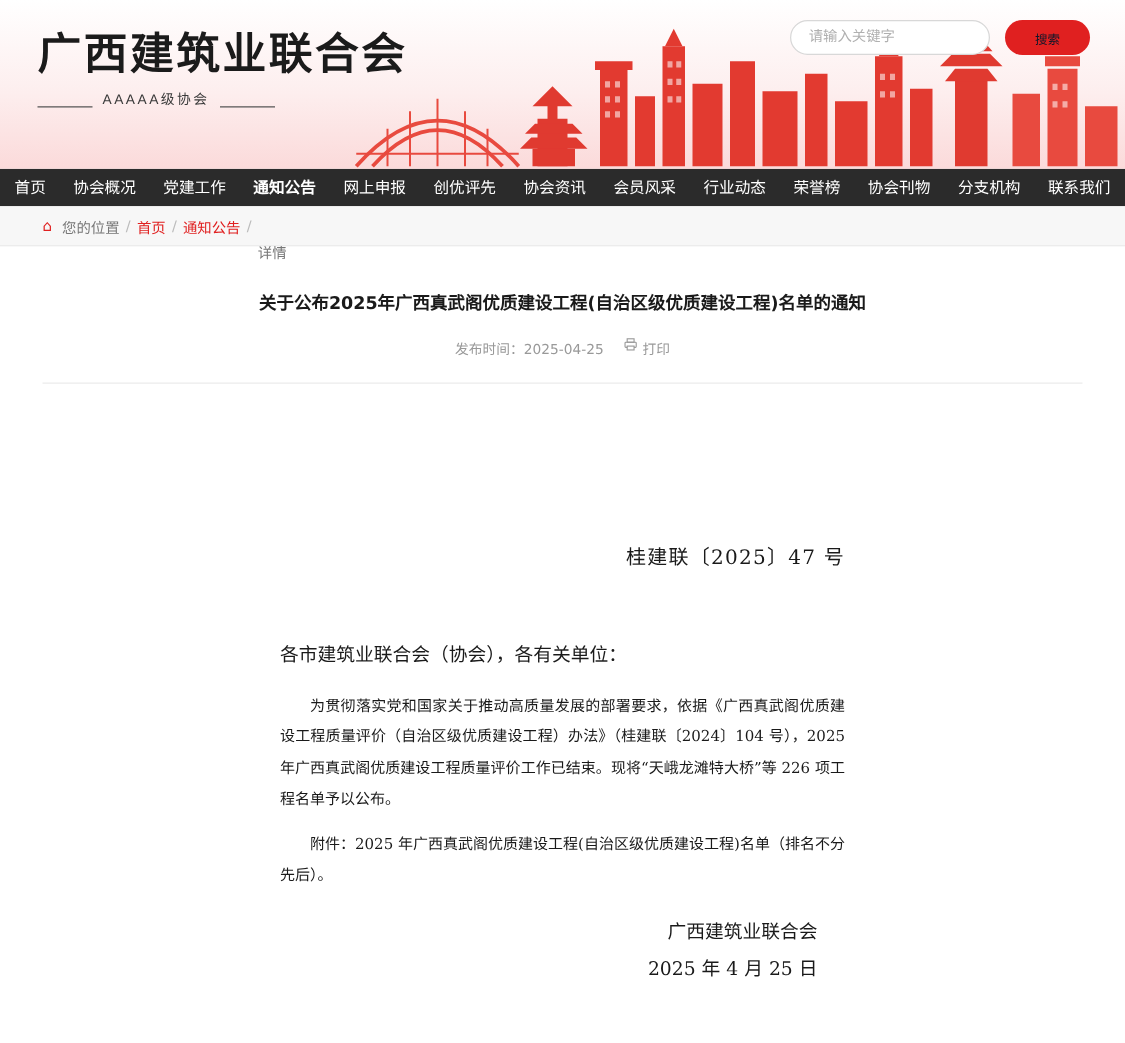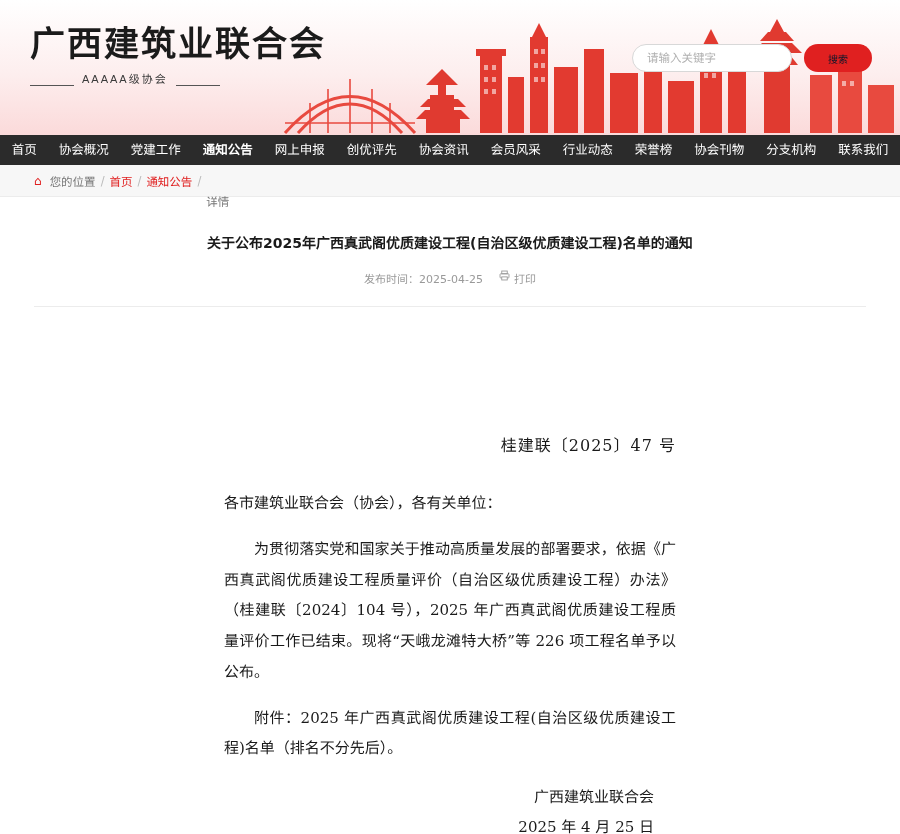--- a/index.html
+++ b/index.html
@@ -50,21 +50,21 @@
     align-items: flex-end;
     gap: 8px;
   }
   .logo-sub .dash {
     display: inline-block;
     width: 44px; height: 1px;
     background: #555;
   }
   .search-wrap {
     position: absolute;
-    right: 28px; top: 44px;
+    right: 28px; top: 16px;
     display: flex;
     align-items: center;
     gap: 12px;
     z-index: 4;
   }
   .search-input {
     width: 160px;
     height: 28px;
     border: 1px solid #d8d8d8;
     border-radius: 14px;
@@ -174,27 +174,27 @@
     color: #1a1a1a;
     padding: 0 190px;
   }
   .doc-number {
     text-align: right;
     font-size: 16px;
     margin-top: 125px;
     letter-spacing: 1px;
   }
   .doc-salutation {
-    margin-top: 32px;
+    margin-top: 54px;
     font-size: 15px;
     line-height: 2.05;
     font-family: Liberation Serif, serif;
   }
   .doc-p {
-    font-size: 15px;
+    font-size: 12px;
     line-height: 2.05;
     text-indent: 2em;
     text-align: justify;
   }
   .doc-sign {
     margin-top: 18px;
     font-size: 15px;
     line-height: 2.0;
     text-align: right;
     padding-right: 22px;

